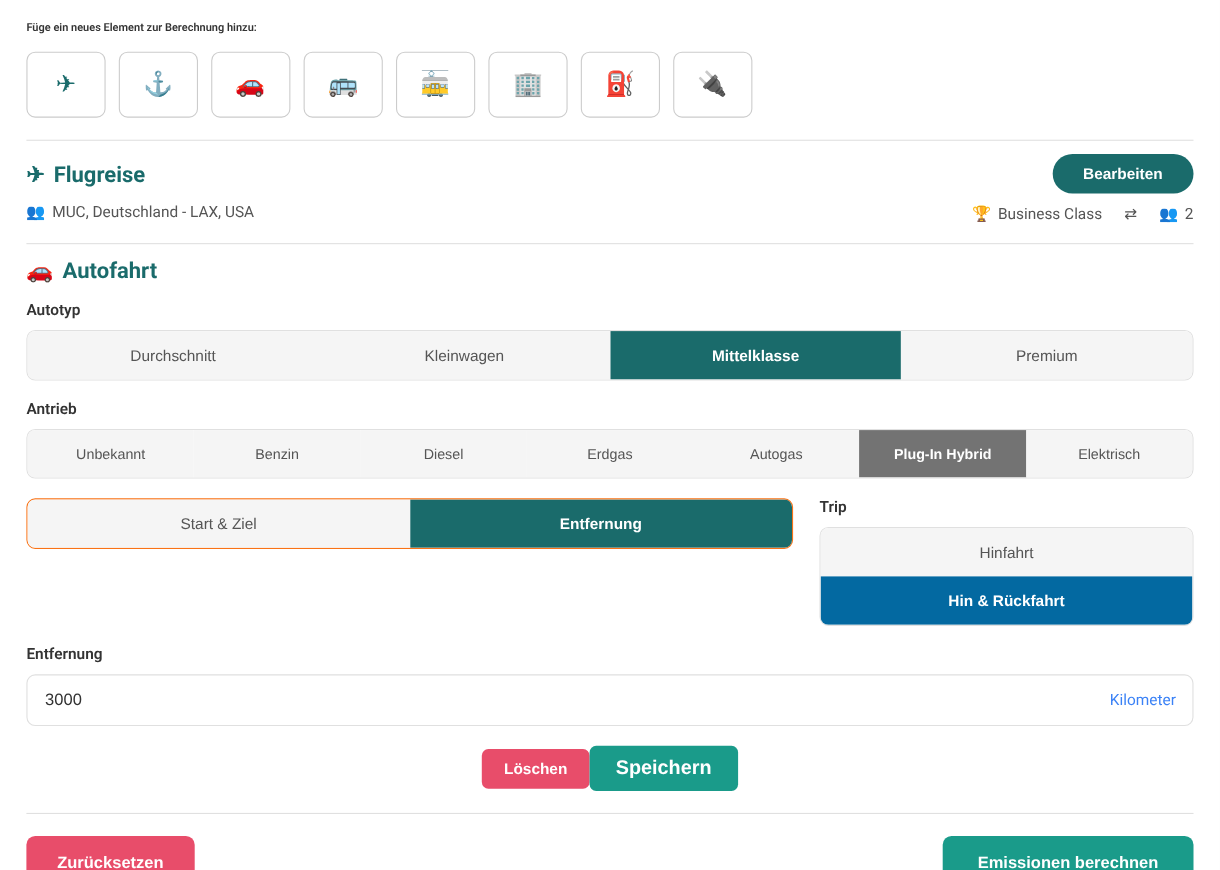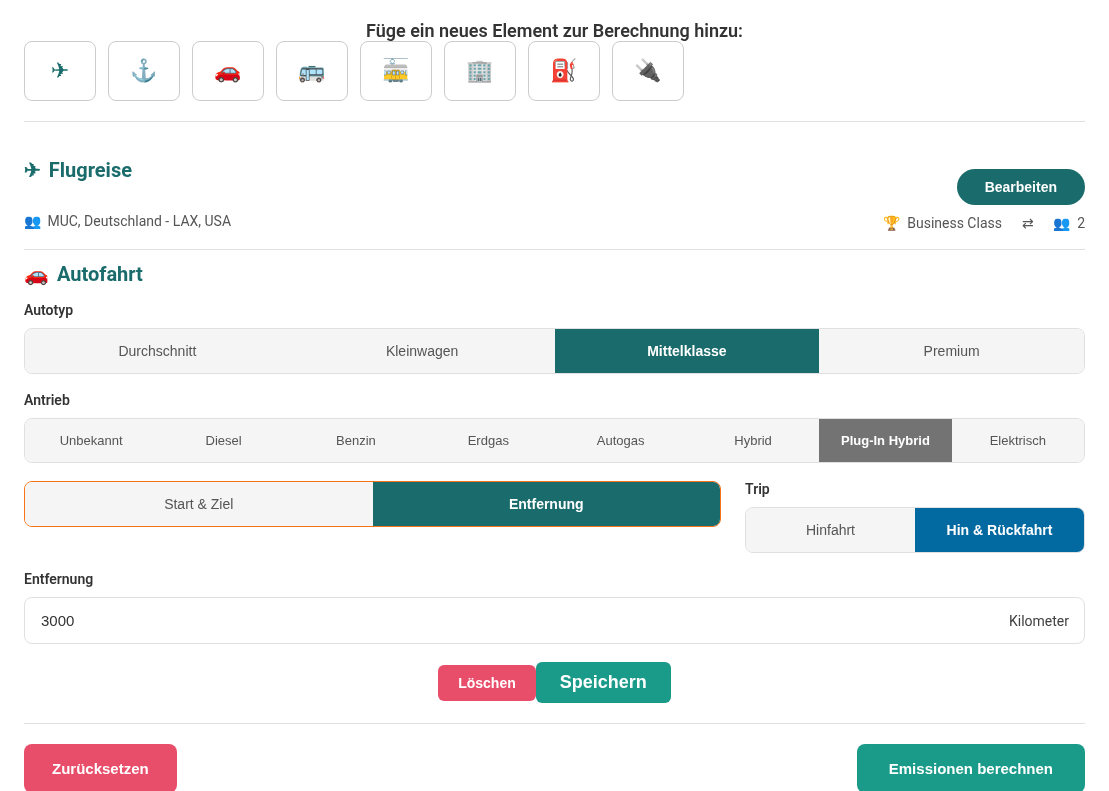--- a/index.html
+++ b/index.html
@@ -8,25 +8,24 @@
       background: #f5f5f5;
       color: #333;
     }
     .main-container {
       max-width: 1109px;
       margin: 0 auto;
       background: #fff;
       padding: 20px 24px;
     }
     .add-element-label {
-      font-size: 18px;
+      font-size: 10px;
       font-weight: 600;
       color: #333;
-      margin-bottom: 0;
-      text-align: center;
+      margin-bottom: 16px;
     }
     .icon-row {
       display: flex;
       gap: 12px;
       margin-bottom: 20px;
       flex-wrap: wrap;
     }
     .icon-btn {
       width: 72px;
       height: 60px;
@@ -83,21 +82,20 @@
     }
     .bearbeiten-btn {
       background: #1a6b6b;
       color: #fff;
       border: none;
       border-radius: 18px;
       padding: 10px 28px;
       font-size: 14px;
       font-weight: 600;
       cursor: pointer;
-      margin-top: 35px;
     }
     .flight-info-row {
       display: flex;
       align-items: center;
       justify-content: space-between;
       margin-bottom: 16px;
     }
     
     .car-section {
       margin-top: 8px;
@@ -179,20 +177,21 @@
       display: flex;
       border: 1px solid #f97316;
       border-radius: 8px;
       overflow: hidden;
     }
     .trip-group {
       display: flex;
       border: 1px solid #e0e0e0;
       border-radius: 8px;
       overflow: hidden;
+      flex-direction: column;
     }
     .berechnungs-btn {
       flex: 1;
       padding: 14px 8px;
       border: none;
       background: #f5f5f5;
       font-size: 14px;
       color: #555;
       cursor: pointer;
       transition: background 0.2s, color 0.2s;
@@ -232,21 +231,21 @@
       padding: 14px 16px;
       border: 1px solid #e0e0e0;
       border-radius: 8px;
       font-size: 15px;
       color: #333;
       outline: none;
     }
     .distance-placeholder {
       position: absolute;
       right: 16px;
-      color: #404040;
+      color: #3b82f6;
       font-size: 14px;
       pointer-events: none;
     }
     .action-row {
       display: flex;
       justify-content: center;
       align-items: center;
       margin-bottom: 20px;
     }
     .loeschen-btn {
@@ -377,25 +376,24 @@
     <div class="toggle-group">
       <button class="toggle-btn">Durchschnitt</button>
       <button class="toggle-btn">Kleinwagen</button>
       <button class="toggle-btn active">Mittelklasse</button>
       <button class="toggle-btn">Premium</button>
     </div>
 
     <div class="field-label">Antrieb</div>
     <div class="antrieb-group">
       <button class="antrieb-btn">Unbekannt</button>
+      <button class="antrieb-btn">Benzin</button>
       <button class="antrieb-btn">Diesel</button>
-      <button class="antrieb-btn">Benzin</button>
       <button class="antrieb-btn">Erdgas</button>
       <button class="antrieb-btn">Autogas</button>
-      <button class="antrieb-btn">Hybrid</button>
       <button class="antrieb-btn active">Plug-In Hybrid</button>
       <button class="antrieb-btn">Elektrisch</button>
     </div>
 
     <div class="options-row">
       <div class="options-col">
         <div class="berechnungs-group">
           <button class="berechnungs-btn">Start &amp; Ziel</button>
           <button class="berechnungs-btn active">Entfernung</button>
         </div>

